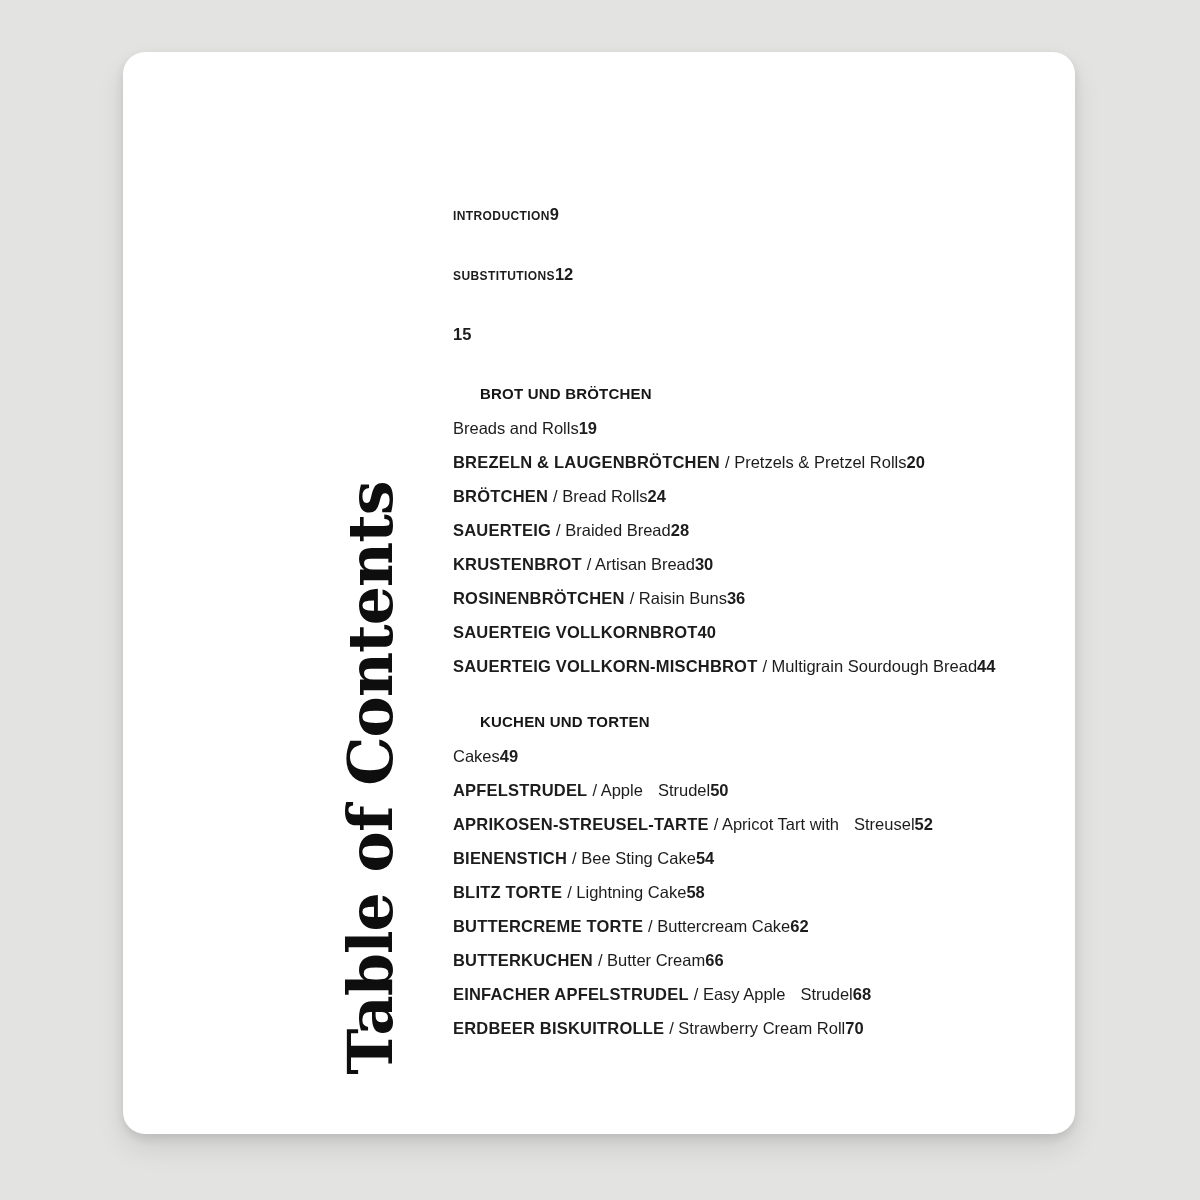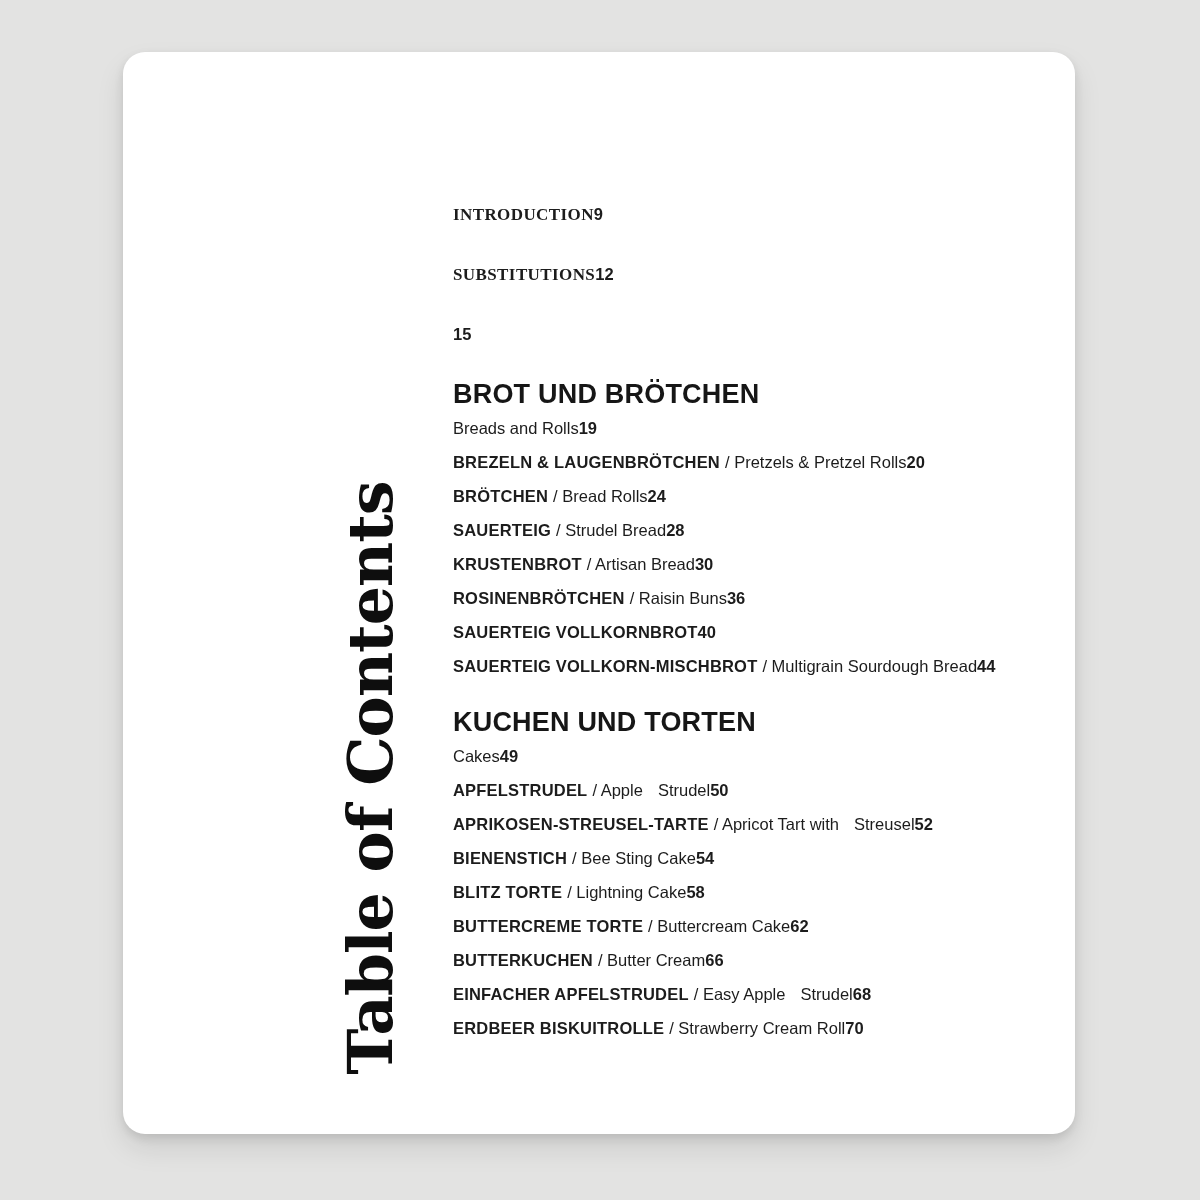--- a/index.html
+++ b/index.html
@@ -65,28 +65,29 @@
     white-space: nowrap;
   }
   .row span:empty { display: none; }
   .pg {
     font-weight: 700;
     white-space: nowrap;
   }
   .section-title {
     height: 34px;
     line-height: 34px;
-    font-size: 27px;
+    font-size: 15px;
     font-weight: 700;
     letter-spacing: 0.2px;
     color: #161616;
+    margin-left: 27px;
   }
   .section-title.s1 { margin-top: 24px; }
   .section-title.s2 { margin-top: 22px; }
-  .row.toplabel .de { font-size: 17px; letter-spacing: 0.4px; font-family: Liberation Serif, serif; }
+  .row.toplabel .de { font-size: 12px; letter-spacing: 0.4px; }
 </style>
 </head>
 <body>
 
 <div class="stage">
   <div class="card">
 
     <div class="vtitle">Table of Contents</div>
 
     <div class="toc">
@@ -126,21 +127,21 @@
 
       <div class="row">
         <span class="de">BRÖTCHEN</span>
         <span class="en">/ Bread Rolls</span>
 
         <span class="pg">24</span>
       </div>
 
       <div class="row">
         <span class="de">SAUERTEIG</span>
-        <span class="en">/ Strudel Bread</span>
+        <span class="en">/ Braided Bread</span>
 
         <span class="pg">28</span>
       </div>
 
       <div class="row">
         <span class="de">KRUSTENBROT</span>
         <span class="en">/ Artisan Bread</span>
 
         <span class="pg">30</span>
       </div>

